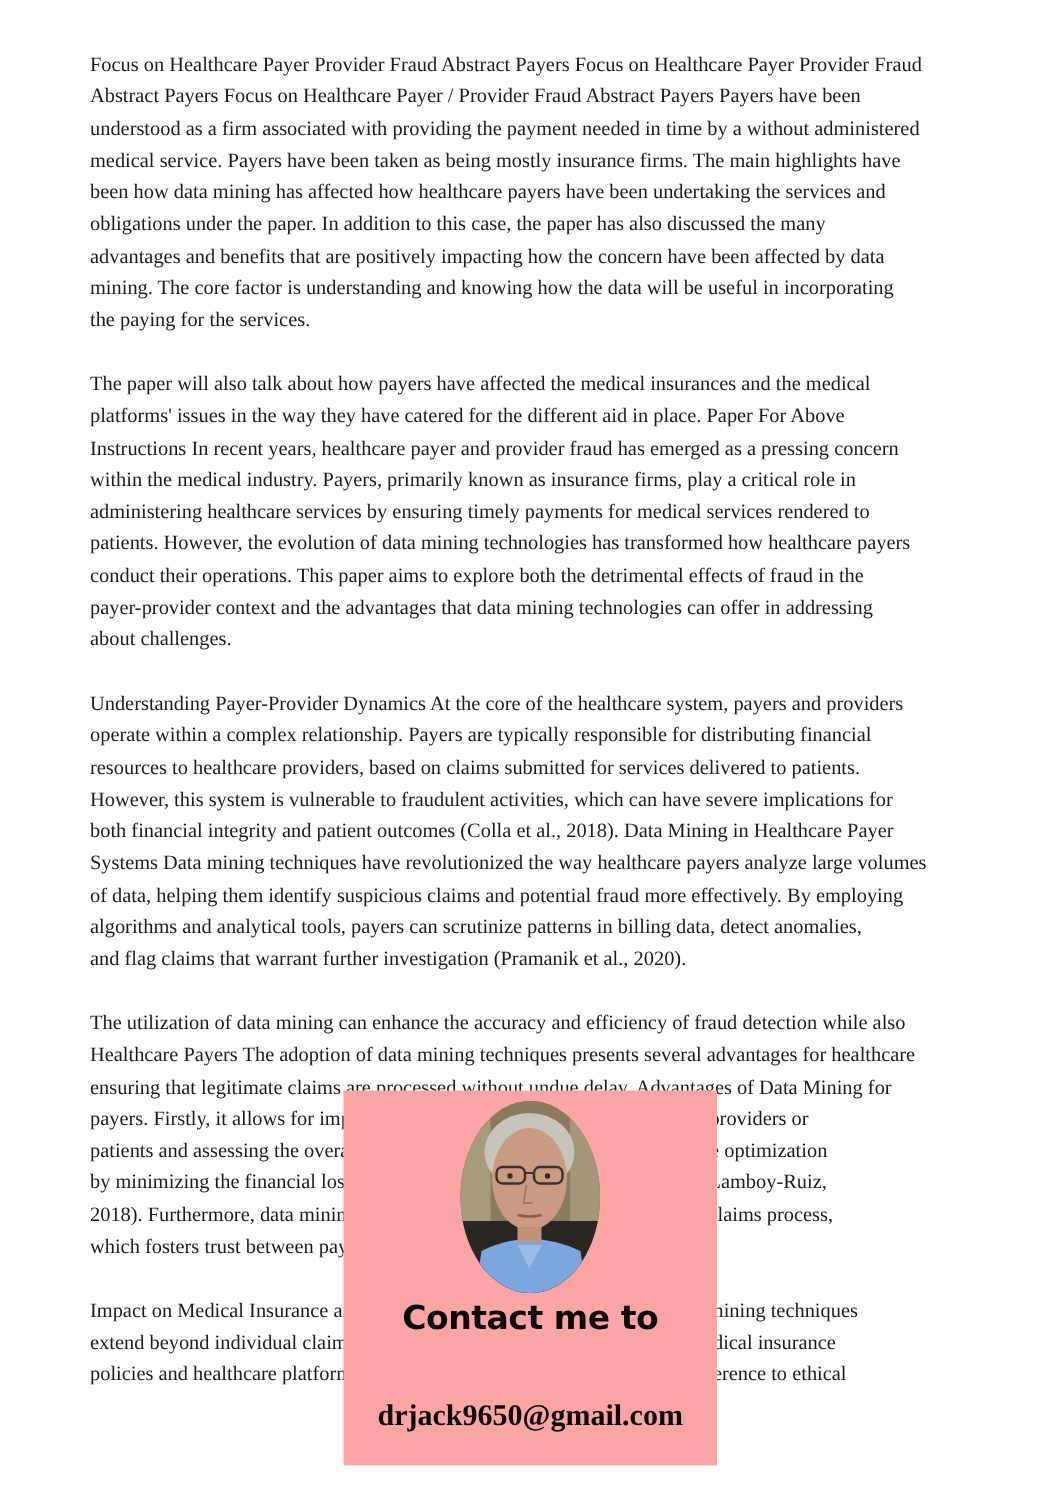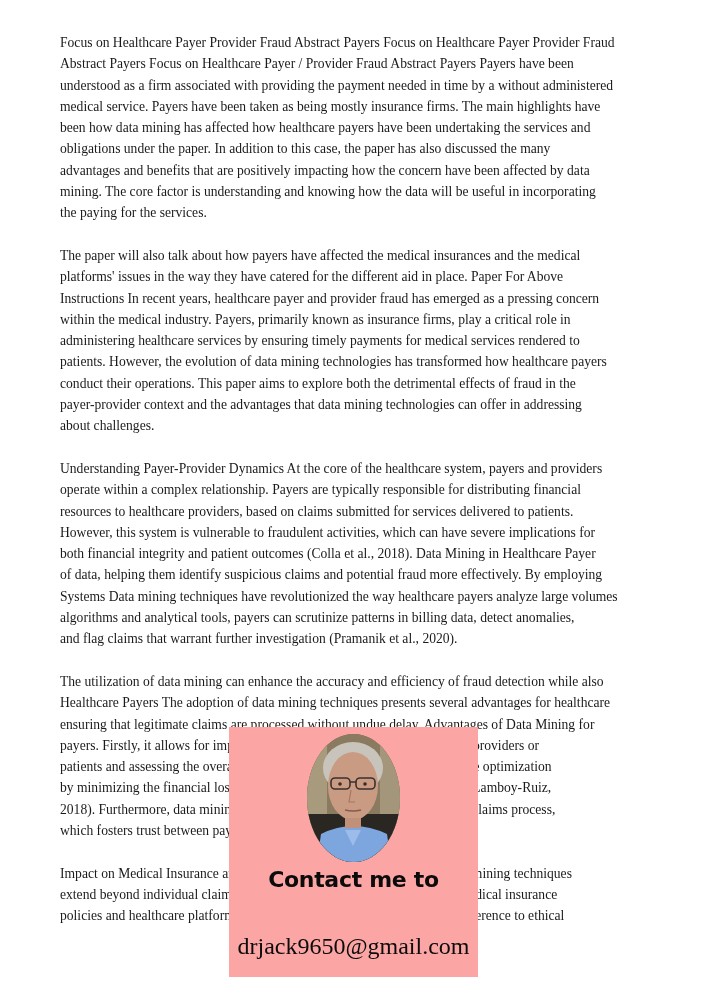--- a/index.html
+++ b/index.html
@@ -62,22 +62,22 @@
     }
     .cta1 { top: 140px; }
     .cta2 { top: 171px; }
     .email {
       position: absolute;
       left: 0;
       top: 206px;
       width: 249px;
       text-align: center;
       font-family: "Liberation Serif", serif;
-      font-weight: normal;
-      font-size: 24px;
+      font-weight: bold;
+      font-size: 20px;
       color: #0b0b0b;
     }
   </style>
 </head>
 <body>
 
 <div class="page">
   <p class="para">
     <span class="line">Focus on Healthcare Payer Provider Fraud Abstract Payers Focus on Healthcare Payer Provider Fraud</span>
     <span class="line">Abstract Payers Focus on Healthcare Payer / Provider Fraud Abstract Payers Payers have been</span>
@@ -99,22 +99,22 @@
     <span class="line">conduct their operations. This paper aims to explore both the detrimental effects of fraud in the</span>
     <span class="line">payer-provider context and the advantages that data mining technologies can offer in addressing</span>
     <span class="line">about challenges.</span>
   </p>
   <p class="para">
     <span class="line">Understanding Payer-Provider Dynamics At the core of the healthcare system, payers and providers</span>
     <span class="line">operate within a complex relationship. Payers are typically responsible for distributing financial</span>
     <span class="line">resources to healthcare providers, based on claims submitted for services delivered to patients.</span>
     <span class="line">However, this system is vulnerable to fraudulent activities, which can have severe implications for</span>
     <span class="line">both financial integrity and patient outcomes (Colla et al., 2018). Data Mining in Healthcare Payer</span>
+    <span class="line">Systems Data mining techniques have revolutionized the way healthcare payers analyze large volumes</span>
     <span class="line">of data, helping them identify suspicious claims and potential fraud more effectively. By employing</span>
-    <span class="line">Systems Data mining techniques have revolutionized the way healthcare payers analyze large volumes</span>
     <span class="line">algorithms and analytical tools, payers can scrutinize patterns in billing data, detect anomalies,</span>
     <span class="line">and flag claims that warrant further investigation (Pramanik et al., 2020).</span>
   </p>
   <p class="para">
     <span class="line">The utilization of data mining can enhance the accuracy and efficiency of fraud detection while also</span>
     <span class="line">Healthcare Payers The adoption of data mining techniques presents several advantages for healthcare</span>
     <span class="line">ensuring that legitimate claims are processed without undue delay. Advantages of Data Mining for</span>
     <span class="line" style="white-space:pre">payers. Firstly, it allows for imp                                                              -risk providers or</span>
     <span class="line" style="white-space:pre">patients and assessing the overa                                                           resource optimization</span>
     <span class="line" style="white-space:pre">by minimizing the financial loss                                                          sher &amp; Lamboy-Ruiz,</span>

